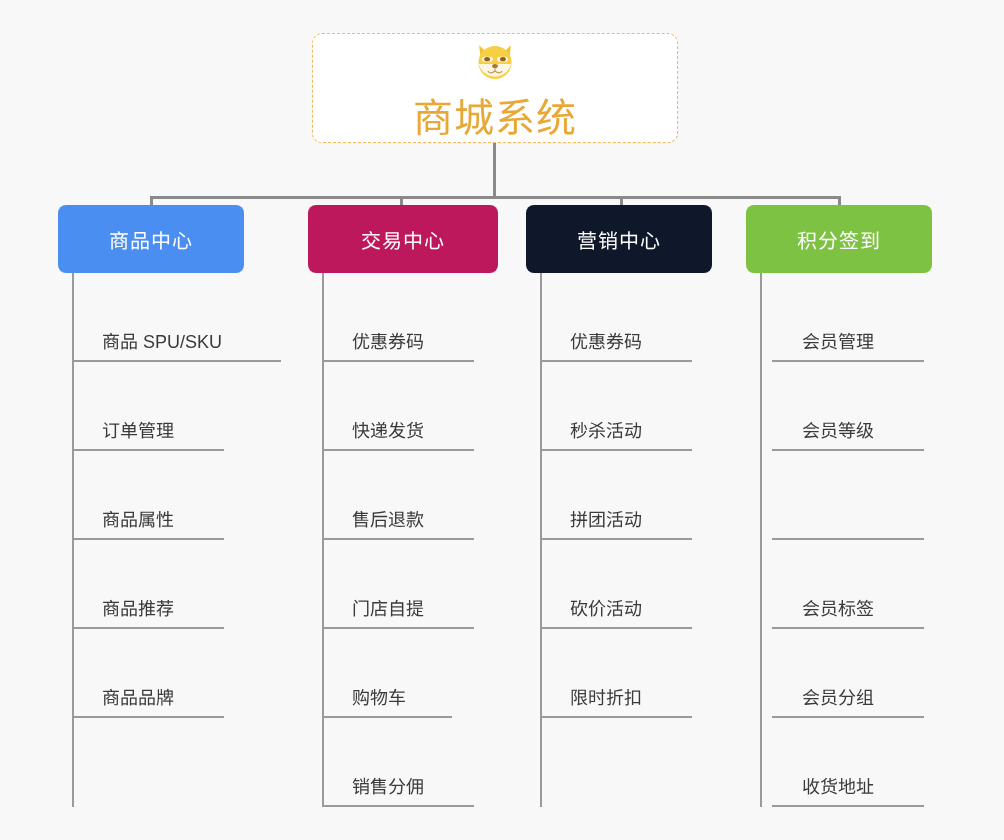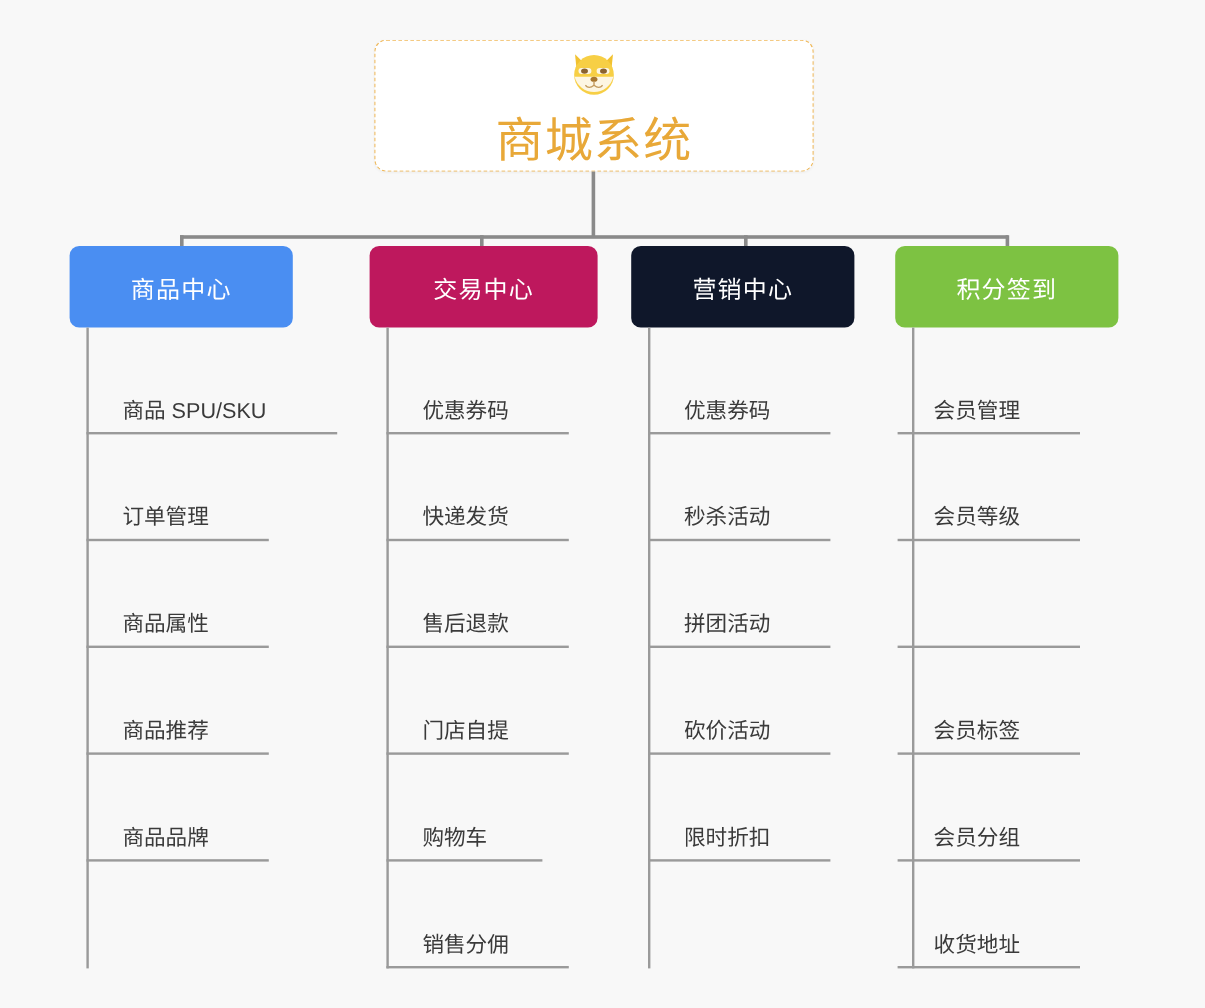--- a/index.html
+++ b/index.html
@@ -238,21 +238,21 @@
         <span class="leaf-underline" style="width:152px;"></span>
       </div>
     </div>
   </div>
 
   <div class="column" style="left:746px; width:210px;">
     <div class="cat-box" style="width:186px; background:#7dc242;">
       <span>积分签到</span>
     </div>
     <div class="child-stem" style="left:14px; height:534px;"></div>
-    <div class="leaf-list" style="left:2px;">
+    <div class="leaf-list" style="left:26px;">
       <div class="leaf">
         <span class="leaf-label">会员管理</span>
         <span class="leaf-underline" style="width:152px;"></span>
       </div>
       <div class="leaf">
         <span class="leaf-label">会员等级</span>
         <span class="leaf-underline" style="width:152px;"></span>
       </div>
       <div class="leaf">
         <span class="leaf-underline" style="width:152px;"></span>

